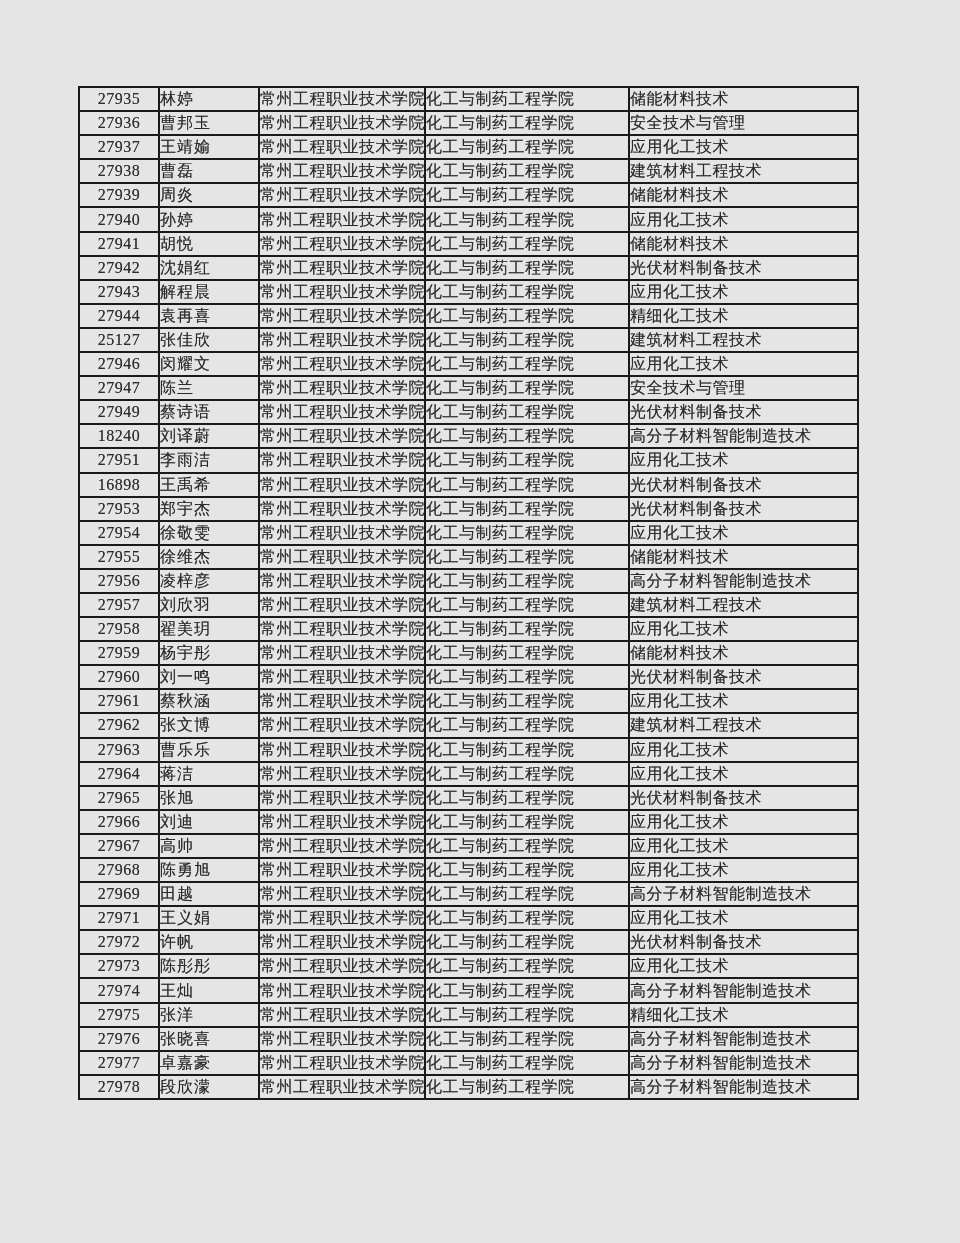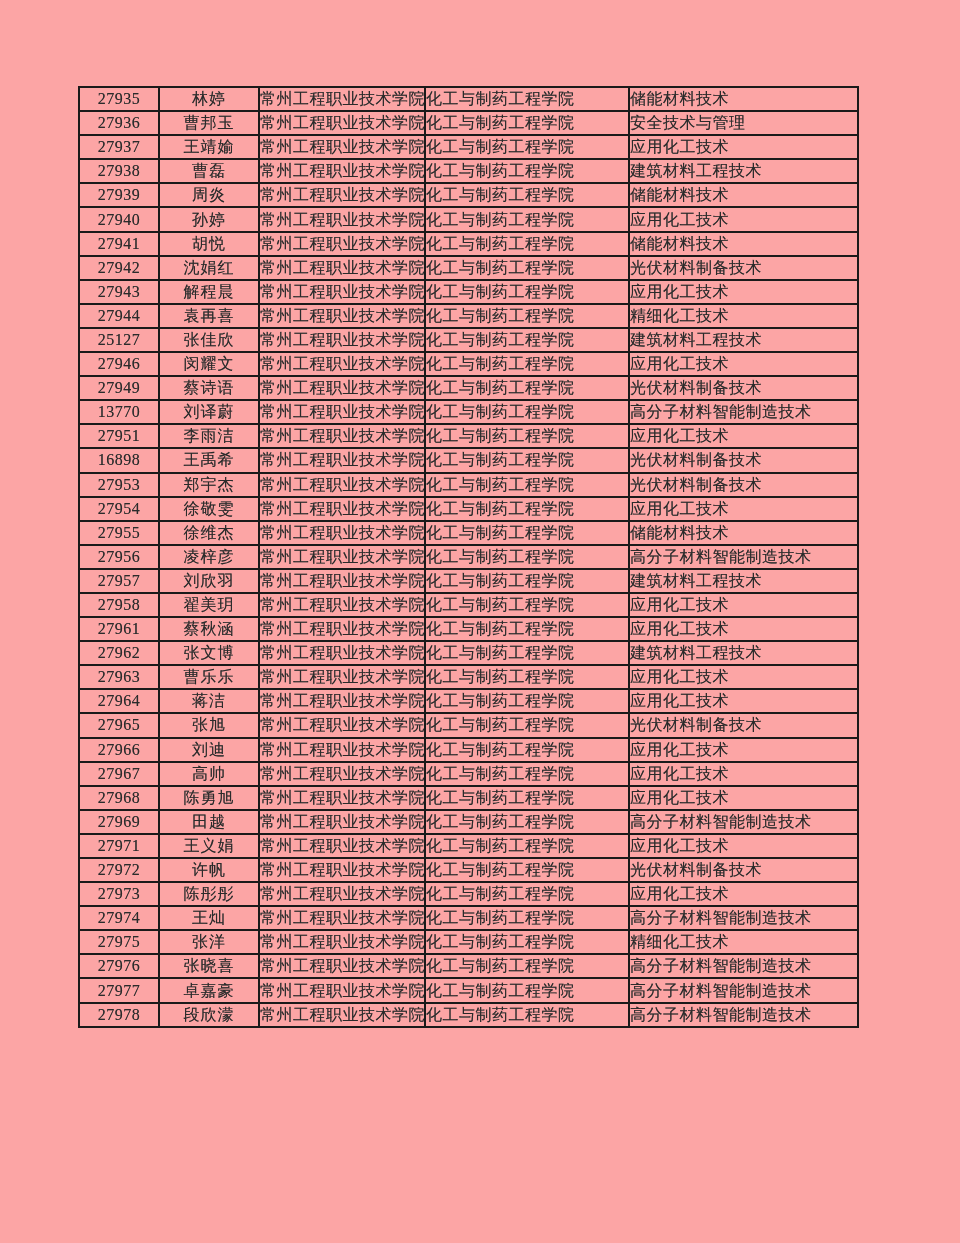--- a/index.html
+++ b/index.html
@@ -4,21 +4,21 @@
 <style>
   html, body {
     margin: 0;
     padding: 0;
     background: #fdfdfd;
   }
   .page {
     position: relative;
     width: 960px;
     height: 1243px;
-    background: #fca5a5;
+    background: #e5e5e5;
     overflow: hidden;
     font-family: "Liberation Serif", "DejaVu Serif", serif;
   }
   table.roster {
     position: absolute;
     left: 78px;
     top: 86px;
     width: 769px;
     border-collapse: collapse;
     table-layout: fixed;
@@ -38,21 +38,20 @@
   td.c-id {
     width: 78px;
     text-align: center;
     font-size: 18px;
     letter-spacing: 0.5px;
   }
   td.c-name {
     width: 98px;
     padding-left: 9px;
     letter-spacing: 1px;
-    text-align: center;
   }
   td.c-school {
     width: 164px;
     padding-left: 2px;
     font-size: 15.5px;
     letter-spacing: 0.5px;
     text-align: right;
   }
   td.c-college {
     width: 202px;
@@ -160,32 +159,39 @@
   </tr>
 
   <tr>
     <td class="c-id">27946</td>
     <td class="c-name">闵耀文</td>
     <td class="c-school">常州工程职业技术学院</td>
     <td class="c-college">化工与制药工程学院</td>
     <td class="c-major">应用化工技术</td>
   </tr>
 
+  <tr>
+    <td class="c-id">27947</td>
+    <td class="c-name">陈兰</td>
+    <td class="c-school">常州工程职业技术学院</td>
+    <td class="c-college">化工与制药工程学院</td>
+    <td class="c-major">安全技术与管理</td>
+  </tr>
 
 
   <tr>
     <td class="c-id">27949</td>
     <td class="c-name">蔡诗语</td>
     <td class="c-school">常州工程职业技术学院</td>
     <td class="c-college">化工与制药工程学院</td>
     <td class="c-major">光伏材料制备技术</td>
   </tr>
 
   <tr>
-    <td class="c-id">13770</td>
+    <td class="c-id">18240</td>
     <td class="c-name">刘译蔚</td>
     <td class="c-school">常州工程职业技术学院</td>
     <td class="c-college">化工与制药工程学院</td>
     <td class="c-major">高分子材料智能制造技术</td>
   </tr>
 
   <tr>
     <td class="c-id">27951</td>
     <td class="c-name">李雨洁</td>
     <td class="c-school">常州工程职业技术学院</td>
@@ -242,21 +248,35 @@
   </tr>
 
   <tr>
     <td class="c-id">27958</td>
     <td class="c-name">翟美玥</td>
     <td class="c-school">常州工程职业技术学院</td>
     <td class="c-college">化工与制药工程学院</td>
     <td class="c-major">应用化工技术</td>
   </tr>
 
-
+  <tr>
+    <td class="c-id">27959</td>
+    <td class="c-name">杨宇彤</td>
+    <td class="c-school">常州工程职业技术学院</td>
+    <td class="c-college">化工与制药工程学院</td>
+    <td class="c-major">储能材料技术</td>
+  </tr>
+
+  <tr>
+    <td class="c-id">27960</td>
+    <td class="c-name">刘一鸣</td>
+    <td class="c-school">常州工程职业技术学院</td>
+    <td class="c-college">化工与制药工程学院</td>
+    <td class="c-major">光伏材料制备技术</td>
+  </tr>
 
   <tr>
     <td class="c-id">27961</td>
     <td class="c-name">蔡秋涵</td>
     <td class="c-school">常州工程职业技术学院</td>
     <td class="c-college">化工与制药工程学院</td>
     <td class="c-major">应用化工技术</td>
   </tr>
 
   <tr>

